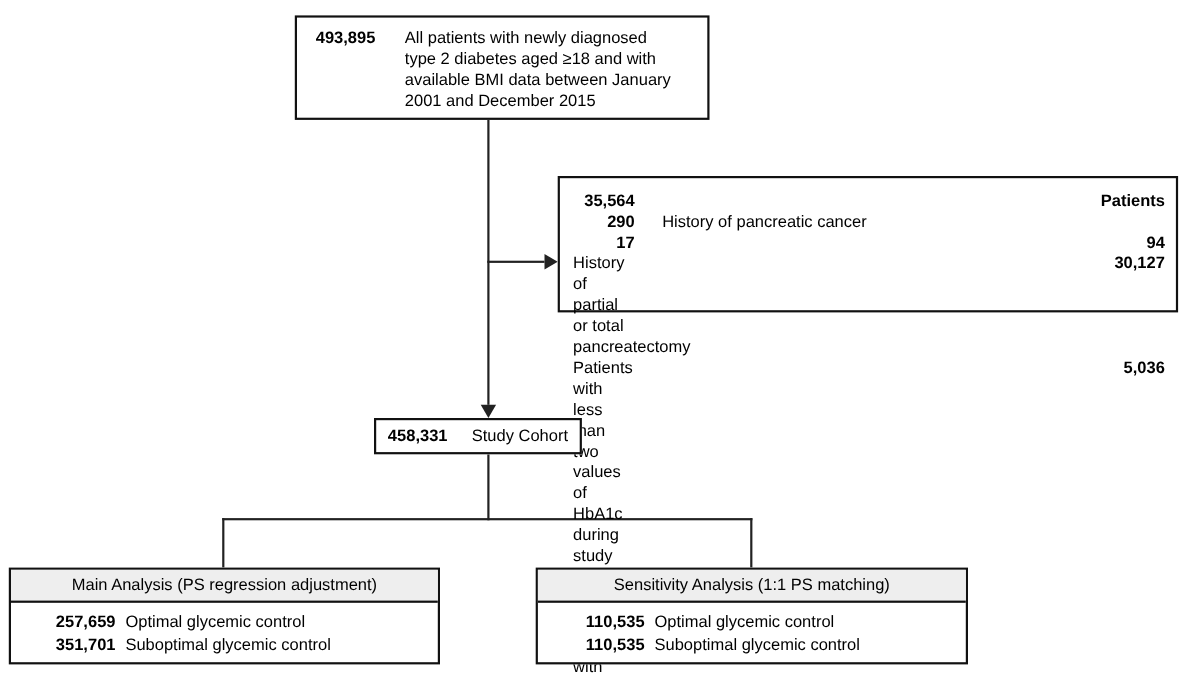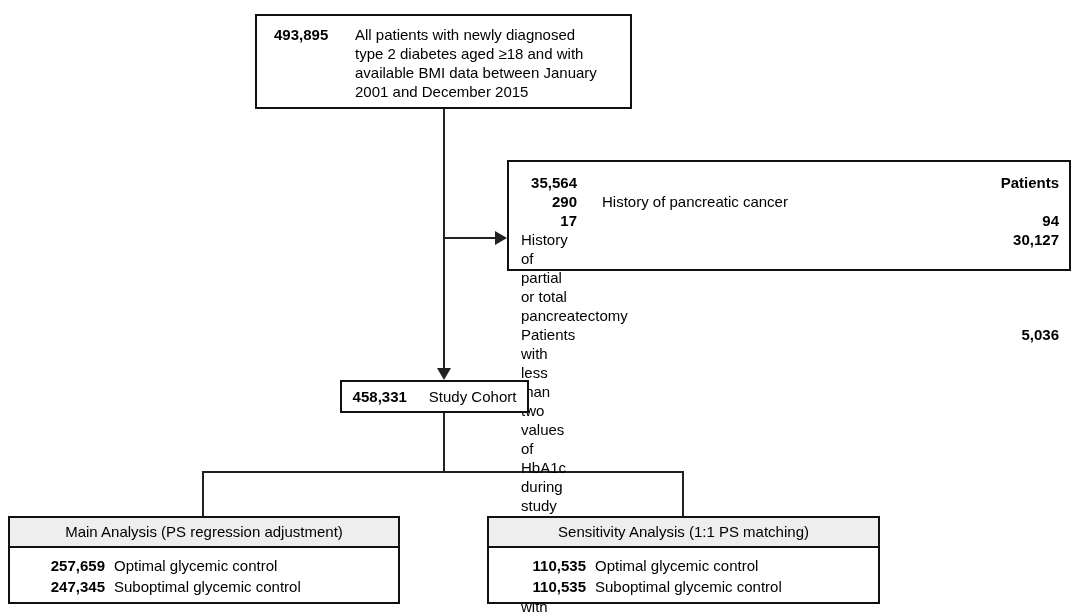--- a/index.html
+++ b/index.html
@@ -25,25 +25,25 @@
     position:absolute;width:0;height:0;
     border-left:7px solid transparent;border-right:7px solid transparent;
     border-top:12px solid var(--line);
   }
   .arrow-right{
     position:absolute;width:0;height:0;
     border-top:7px solid transparent;border-bottom:7px solid transparent;
     border-left:12px solid var(--line);
   }
   
-  .top-box{left:255px;top:14px;width:377px;height:95px;padding:9px 0 0 17px;display:flex;}
+  .top-box{left:268px;top:14px;width:377px;height:95px;padding:9px 0 0 17px;display:flex;}
   .top-box .num{width:60px;margin-right:21px;}
   .top-box .desc{width:252px;}
   
-  .excluded-box{left:507px;top:160px;width:564px;height:111px;padding:11px 10px 1px 12px;}
+  .excluded-box{left:507px;top:160px;width:564px;height:124px;padding:11px 10px 1px 12px;}
   .grid{display:grid;grid-template-columns:56px 1fr;column-gap:25px;}
   .grid .num{text-align:right;}
   .excluded-box .wrap-label{max-width:458px;margin-top:44px;}
   
   .cohort-box{left:340px;top:380px;width:189px;height:33px;display:flex;align-items:center;justify-content:center;gap:22px;}
   
   .analysis-box{top:516px;height:88px;padding:0;}
   .main-box{left:8px;width:392px;}
   .sens-box{left:487px;width:393px;}
   .analysis-header{
@@ -99,21 +99,21 @@
     <span class="num">458,331</span>
     <span>Study Cohort</span>
   </div>
 
   <div class="box analysis-box main-box">
     <div class="analysis-header">Main Analysis (PS regression adjustment)</div>
     <div class="analysis-body">
       <div class="grid">
         <span class="num">257,659</span>
         <span>Optimal glycemic control</span>
-        <span class="num">247,345</span>
+        <span class="num">351,701</span>
         <span>Suboptimal glycemic control</span>
       </div>
     </div>
   </div>
 
   <div class="box analysis-box sens-box">
     <div class="analysis-header">Sensitivity Analysis (1:1 PS matching)</div>
     <div class="analysis-body">
       <div class="grid">
         <span class="num">110,535</span>

